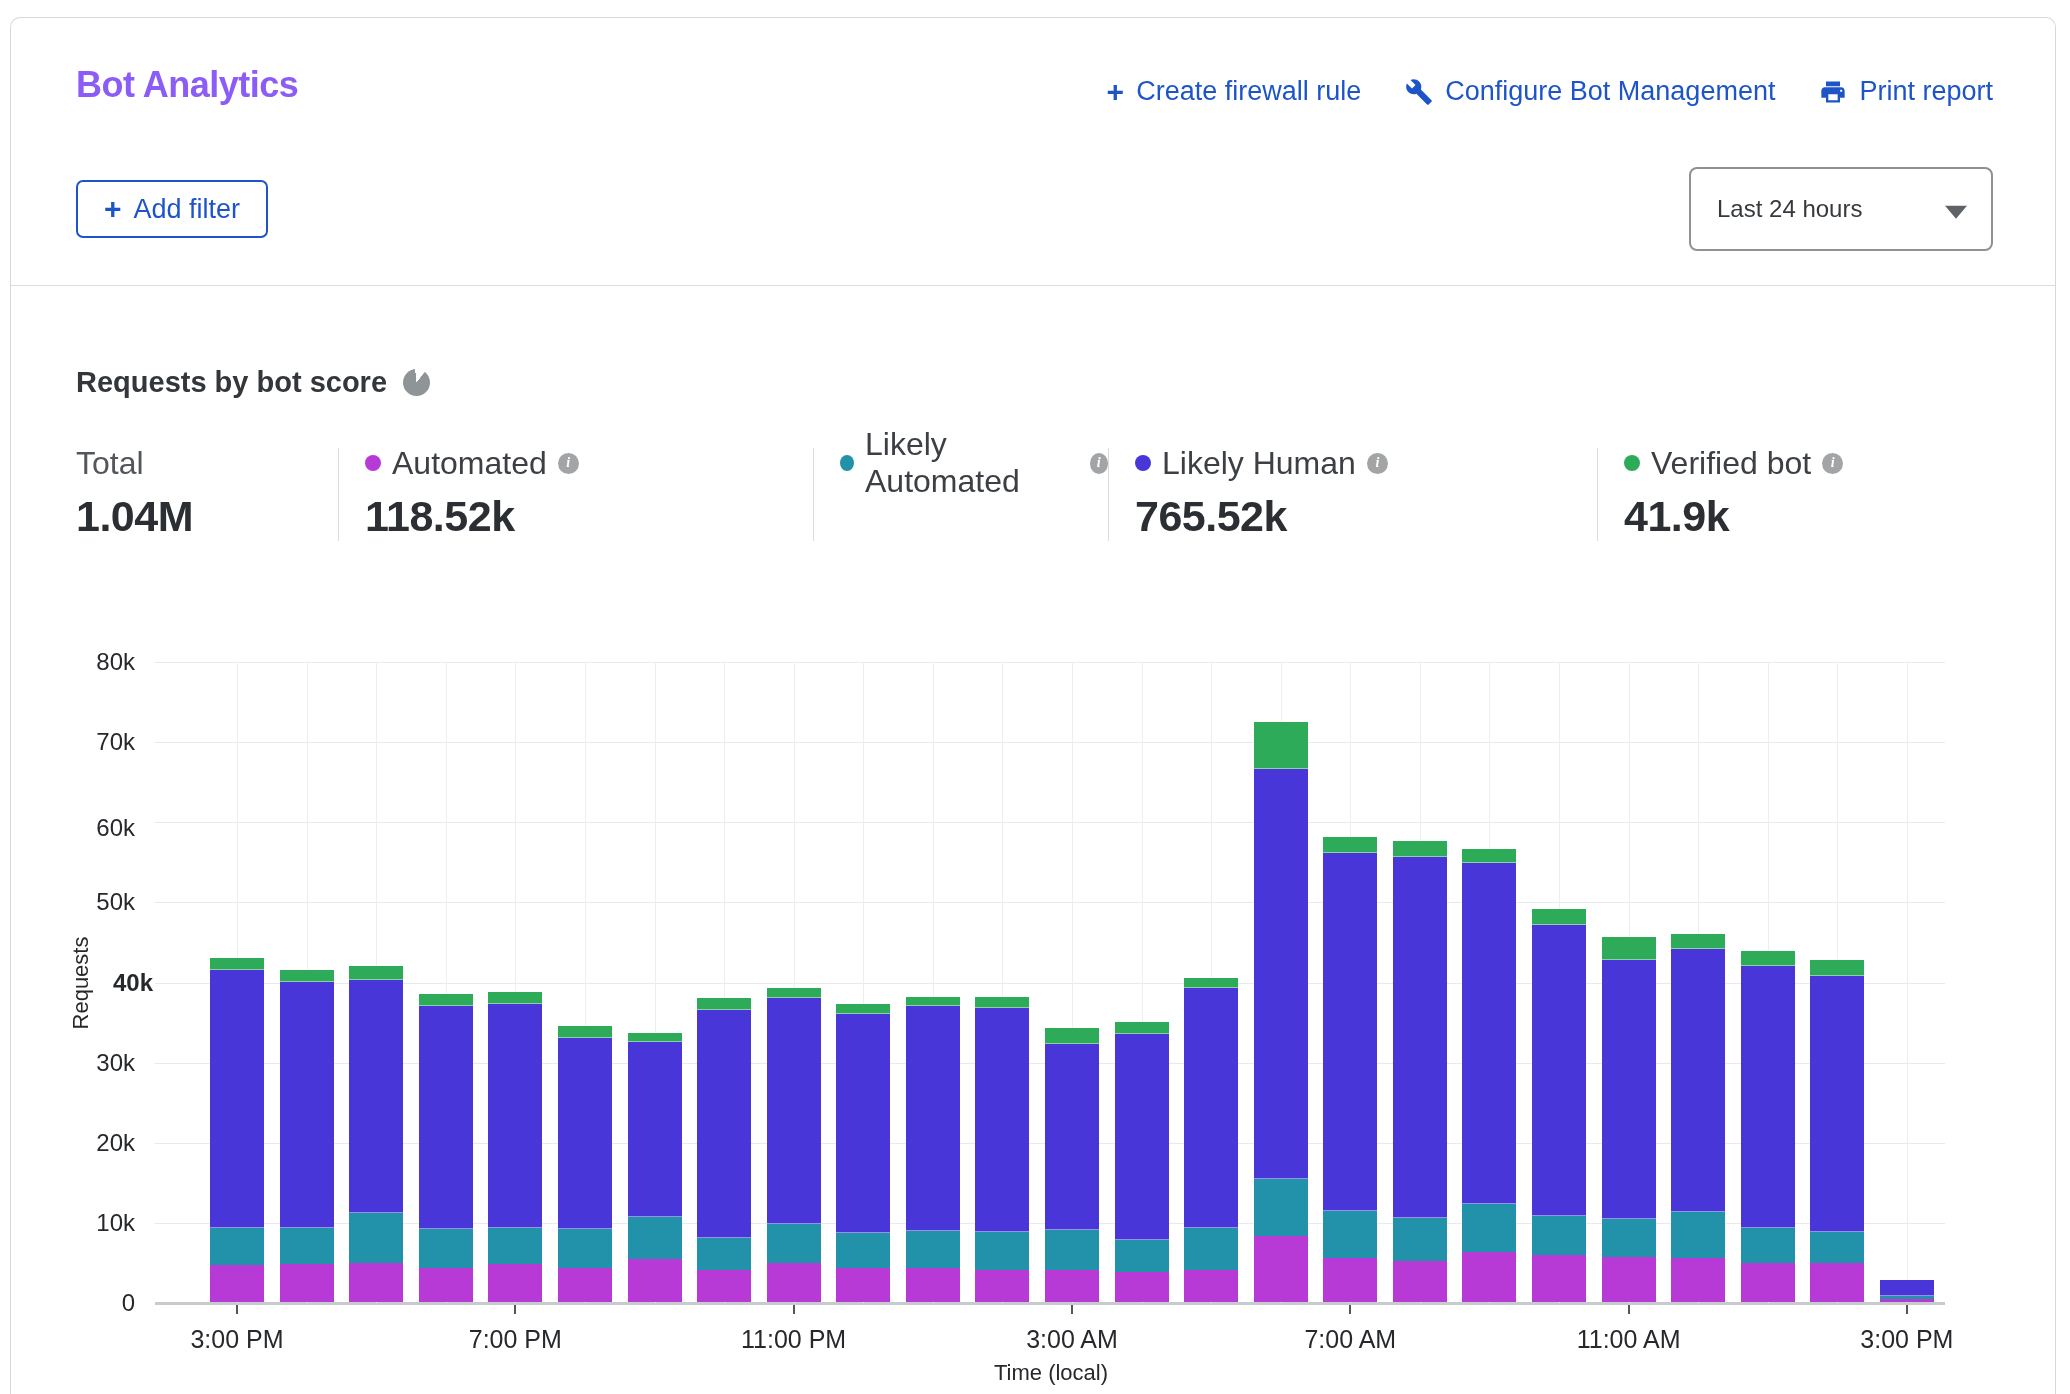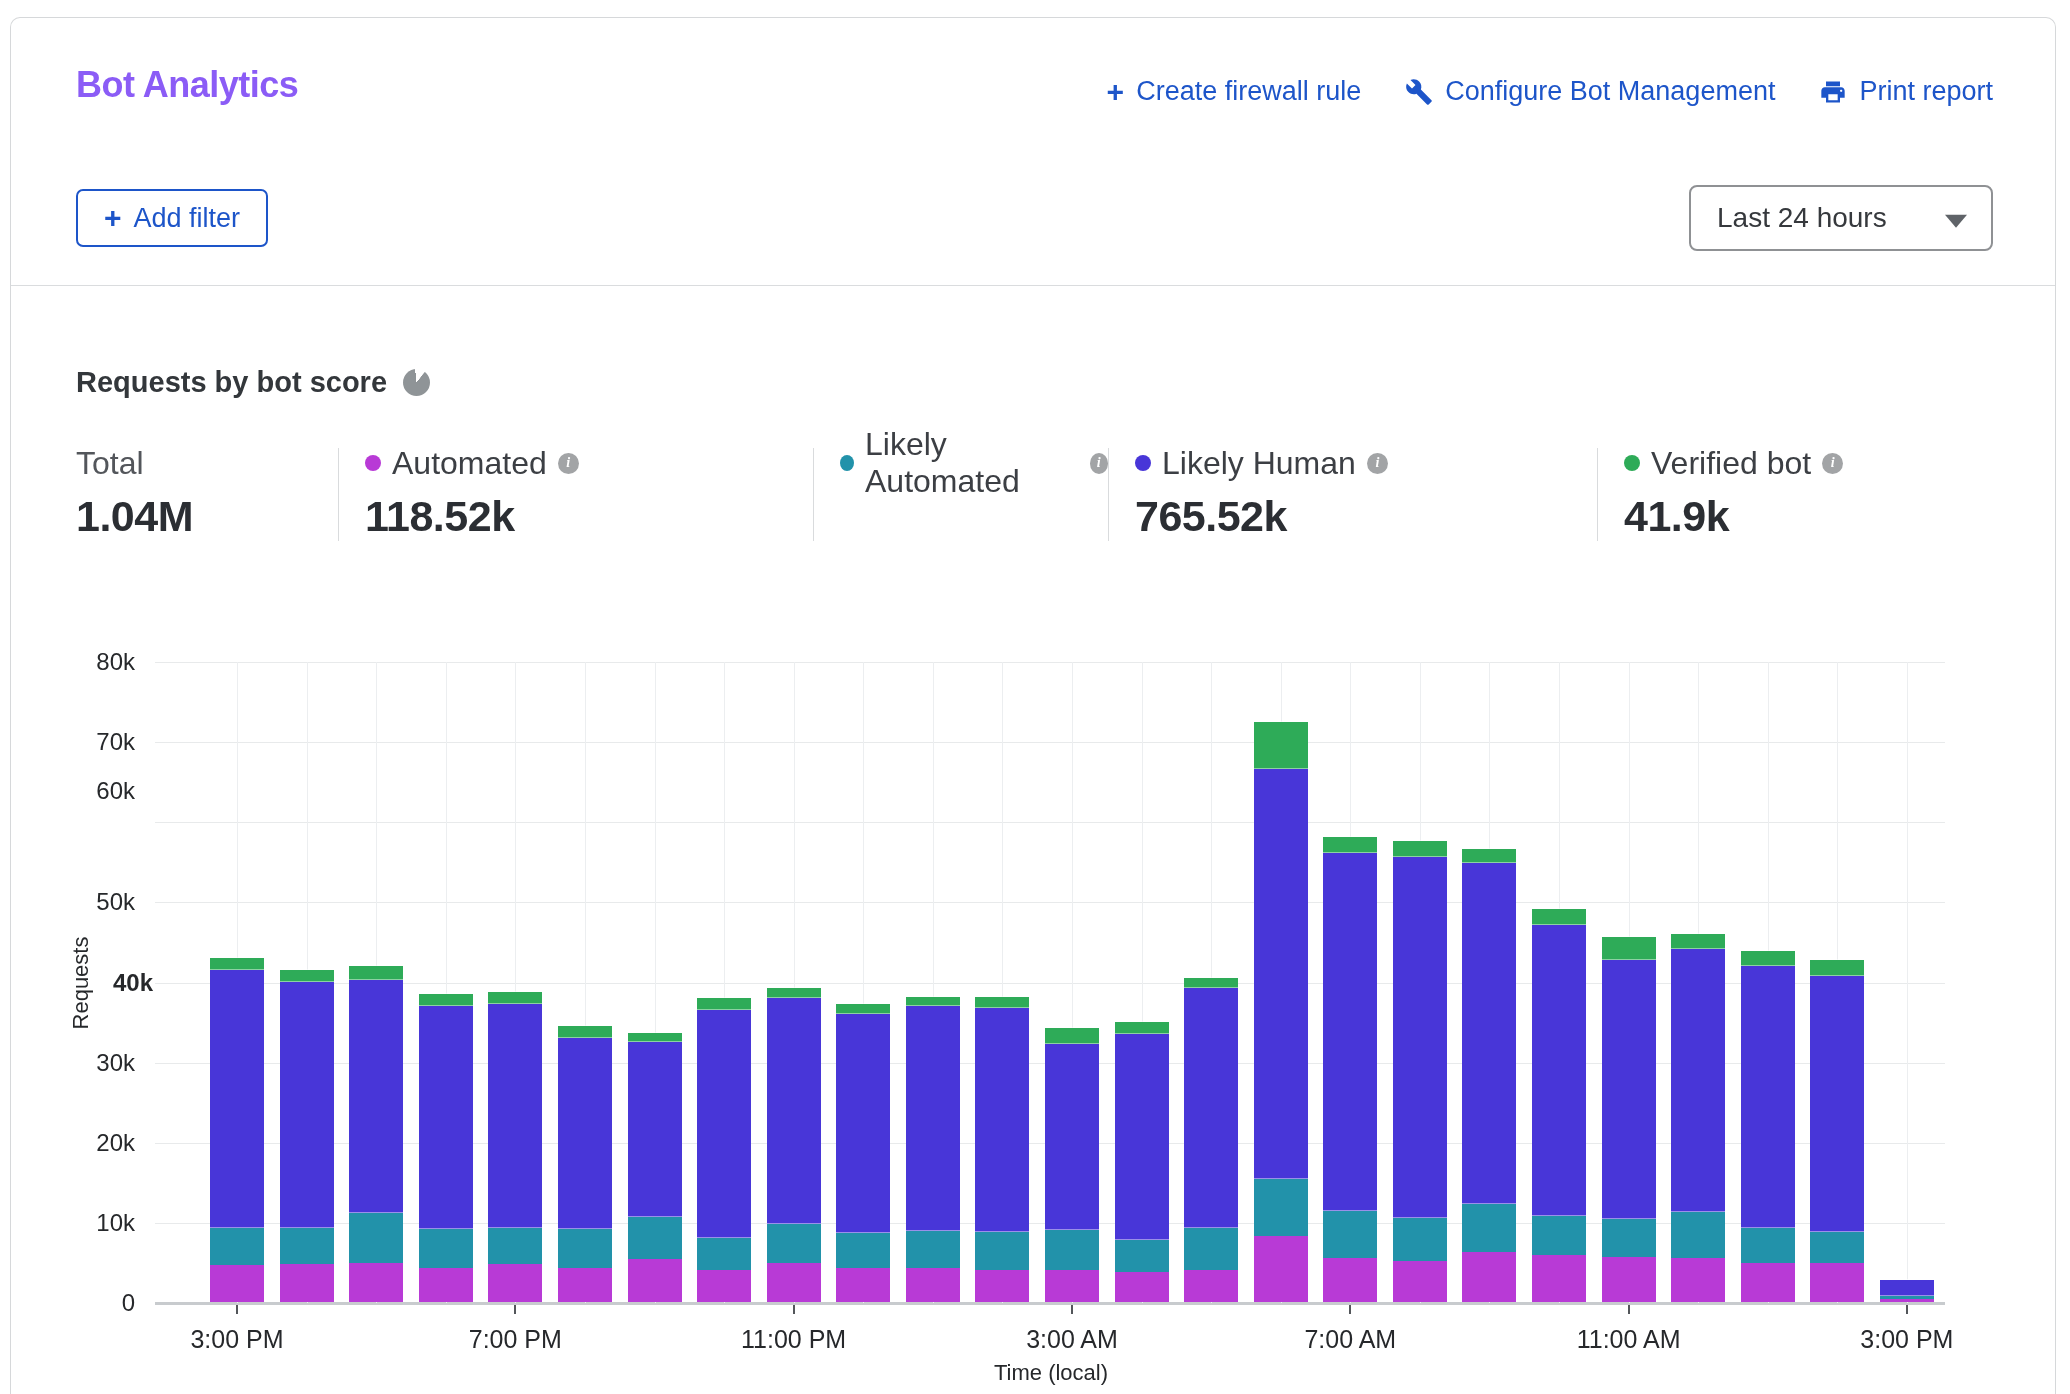--- a/index.html
+++ b/index.html
@@ -16,23 +16,23 @@
   .hdr-actions { display:flex; gap:44px; align-items:center; margin-top:12px; }
   .hdr-link { display:flex; gap:12px; align-items:center; color:#1d55c9;
               font-size:27px; cursor:pointer; text-decoration:none; }
   .plus-glyph { font-size:30px; font-weight:700; line-height:1; }
   .hdr-link svg { width:28px; height:28px; fill:#1d55c9; }
   .hdr-row2 { display:flex; justify-content:space-between; align-items:center; }
   .add-filter-btn { display:flex; gap:12px; align-items:center; height:58px;
                     padding:0 26px; background:#fff; border:2px solid #1d55c9;
                     border-radius:7px; color:#1d55c9; font-size:27px; cursor:pointer;
                     font-family:inherit; }
-  .time-select { position:relative; width:304px; height:66px; border:2px solid #8f9194;
+  .time-select { position:relative; width:304px; height:84px; border:2px solid #8f9194;
                  border-radius:8px; display:flex; align-items:center; padding-left:26px;
-                 font-size:28px; color:#36393d; cursor:pointer; background:#fff; }
+                 font-size:24px; color:#36393d; cursor:pointer; background:#fff; }
   .caret { position:absolute; right:24px; top:50%; transform:translateY(-25%);
            width:0; height:0; border-left:11px solid transparent;
            border-right:11px solid transparent; border-top:13px solid #5f6368; }
   .card-body { position:relative; height:1108px; }
   .section-title-row { position:absolute; left:65px; top:80px; display:flex;
                        gap:16px; align-items:center; }
   .section-title { font-size:29px; font-weight:700; color:#33373b; }
   .pie-icon { width:27px; height:27px; border-radius:50%;
               background:conic-gradient(from -6deg, #ffffff 0 42deg, #8f9497 46deg 360deg); }
   .stats-row { position:absolute; left:65px; top:162px; right:0; display:flex;
@@ -348,21 +348,21 @@
         </div>
       </div>
 
     <div id="ylabels">
         <div class="ylab" style="left: 6px; top: 1003px;">0</div>
         <div class="ylab" style="left: 6px; top: 922.9px;">10k</div>
         <div class="ylab" style="left: 6px; top: 842.8px;">20k</div>
         <div class="ylab" style="left: 6px; top: 762.6px;">30k</div>
         <div class="ylab" style="left: 24px; top: 682.5px; font-weight: bold;">40k</div>
         <div class="ylab" style="left: 6px; top: 602.4px;">50k</div>
-        <div class="ylab" style="left: 6px; top: 491px;">60k</div>
+        <div class="ylab" style="left: 6px; top: 528px;">60k</div>
         <div class="ylab" style="left: 6px; top: 442.1px;">70k</div>
         <div class="ylab" style="left: 6px; top: 362px;">80k</div>
       </div>
     <div id="xlabels">
         <div class="xtick" style="left: 225px; top: 1019px;"></div>
         <div class="xlab" style="left: 226px; top: 1039px;">3:00 PM</div>
         <div class="xtick" style="left: 503.3px; top: 1019px;"></div>
         <div class="xlab" style="left: 504.3px; top: 1039px;">7:00 PM</div>
         <div class="xtick" style="left: 781.6px; top: 1019px;"></div>
         <div class="xlab" style="left: 782.6px; top: 1039px;">11:00 PM</div>

